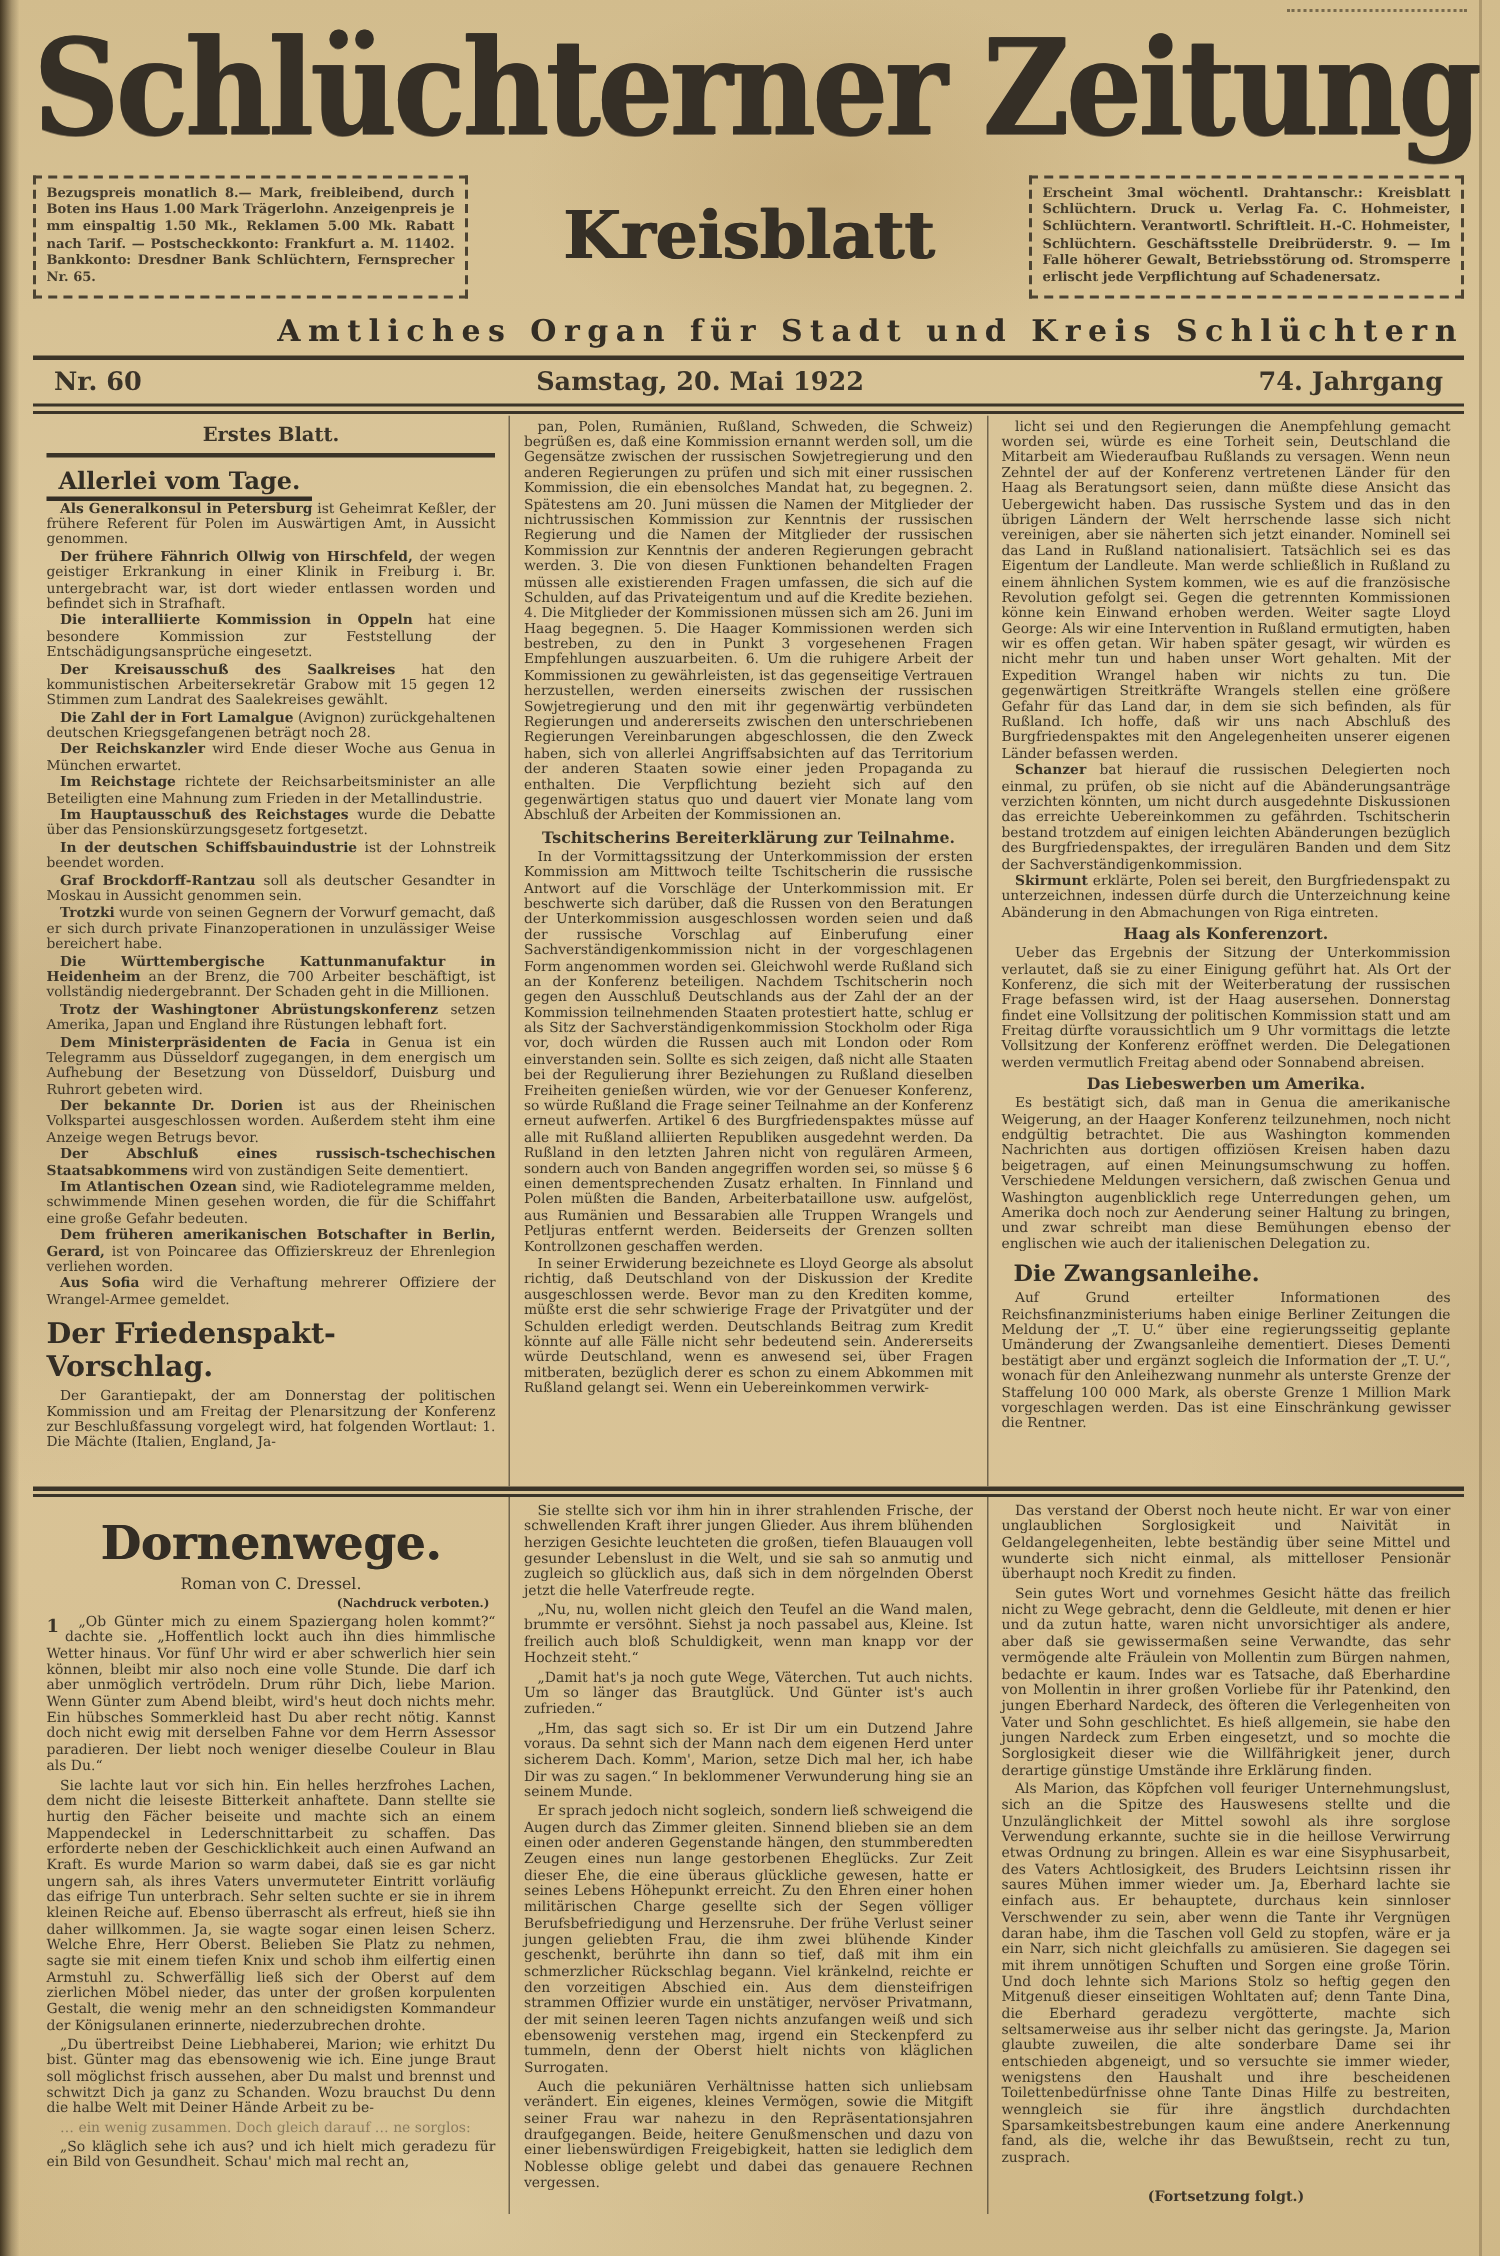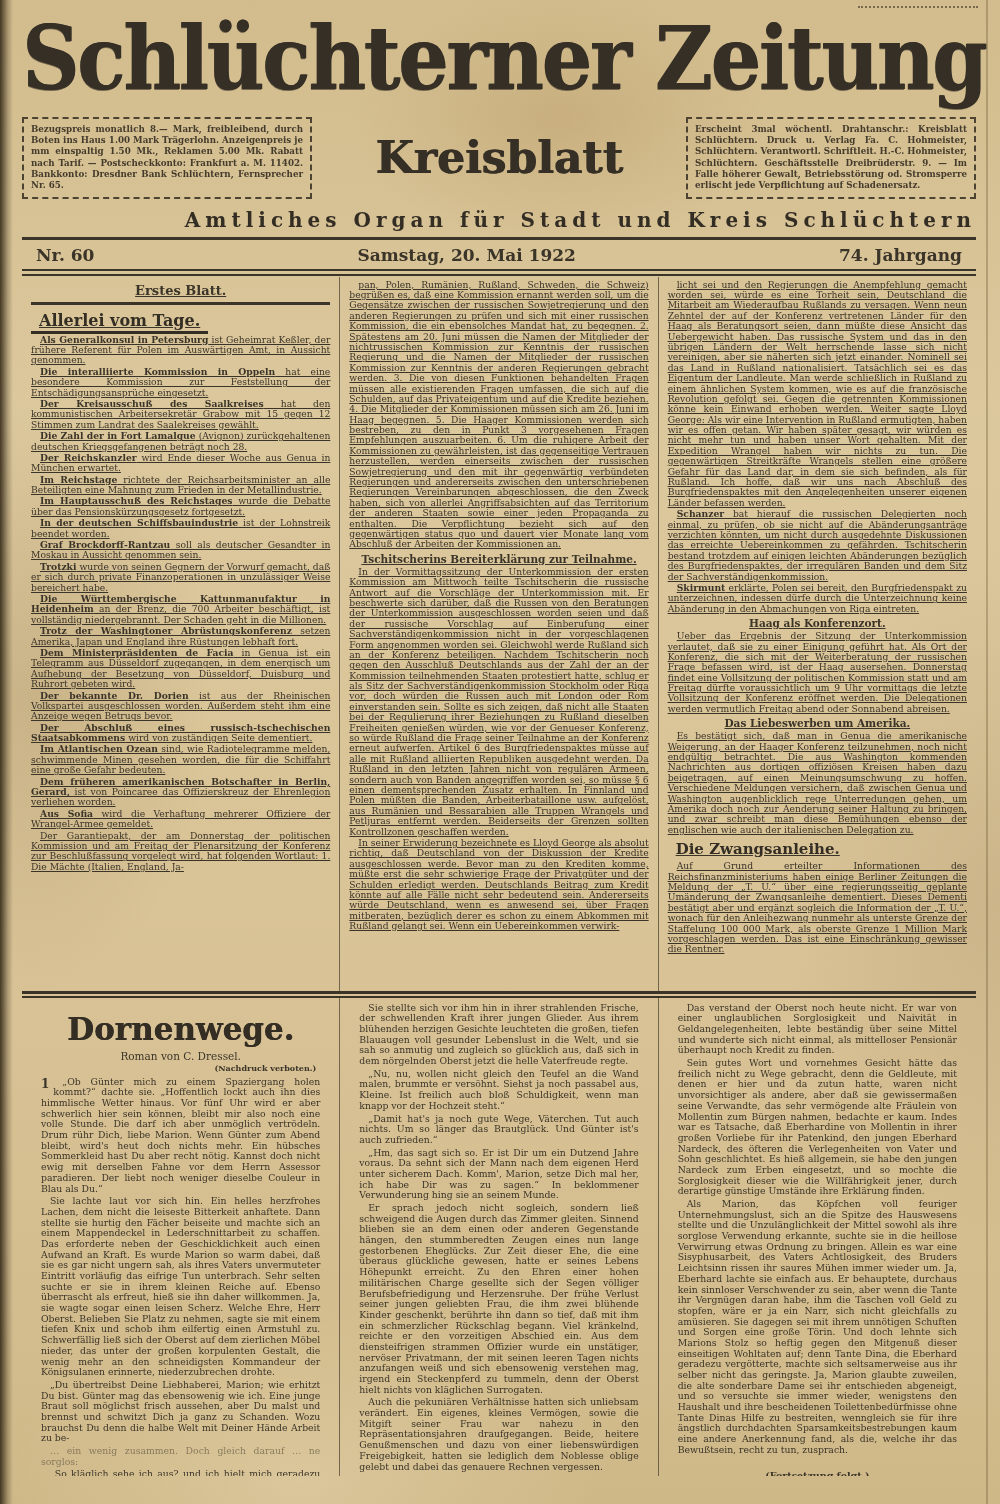--- a/index.html
+++ b/index.html
@@ -32,39 +32,39 @@
     text-align:justify;width:272px;font-weight:bold;color:#443b2c;flex:none;}
   .kreisblatt{flex:1;text-align:center;font-size:44px;font-weight:bold;color:#352f26;
     text-shadow:1px 0 0 #352f26;}
   .organ{text-align:right;font-weight:bold;font-size:20px;letter-spacing:5px;margin-top:9px;color:#332d24;}
   .dateline{display:flex;justify-content:space-between;align-items:baseline;
     border-top:3px solid #3b3428;border-bottom:7px double #3b3428;
     padding:5px 14px 4px;margin-top:5px;font-weight:bold;font-size:17px;}
 
   
   .news{display:flex;height:714px;overflow:hidden;margin-top:1px;}
-  .ncol{flex:1;padding:3px 9px 12px;overflow:hidden;text-decoration:underline;}
+  .ncol{flex:1;padding:3px 9px 12px;overflow:hidden;}
   .ncol + .ncol{border-left:1px solid rgba(58,50,38,.65);}
   .para{margin:0 0 1px;text-indent:9px;text-align:justify;font-size:9.2px;line-height:1.13;}
   .para b{font-weight:700;}
   .para.faded{opacity:.5;}
   .blatt{text-align:center;font-size:13px;font-weight:bold;padding:2px 0 4px;
     border-bottom:3px solid #3b3428;margin:1px 0 6px;}
   .h1{font-size:16px;font-weight:bold;margin:5px 0 5px;color:#332d24;}
   .h1 span{border-bottom:3px solid #332d24;padding:0 8px 1px;}
   .h1.big{font-size:19px;margin:6px 0 4px;}
   .h1.big span{border-bottom:none;padding:0;}
   .h1.mid{font-size:15px;margin:5px 0 3px;}
   .h1.mid span{border-bottom:none;}
   .h2{text-align:center;font-size:10.5px;font-weight:bold;margin:3px 0 2px;}
 
   
   .divider{height:2px;border-top:3px solid #3b3428;border-bottom:2px solid #3b3428;margin:0;}
   .feuil{display:flex;height:478px;overflow:hidden;}
-  .fcol{flex:1;padding:5px 19px 0;overflow:hidden;}
+  .fcol{flex:1;padding:5px 9px 0;overflow:hidden;}
   .fcol + .fcol{border-left:1px solid rgba(58,50,38,.65);}
   .feuil .para{font-size:9.3px;line-height:1.15;margin-bottom:2px;}
   .ftitle{text-align:center;font-size:31px;font-weight:bold;margin:8px 0 3px;color:#332d24;
     text-shadow:.5px 0 0 #332d24;}
   .fbyline{text-align:center;font-size:10.5px;margin-bottom:1px;}
   .fnotice{text-align:right;font-size:8px;font-weight:bold;margin:0 4px 4px;}
   .fmark{float:left;font-weight:bold;font-size:12px;margin-right:4px;}
   .fcont{text-align:center;font-size:9.5px;font-weight:bold;margin-top:14px;}
 </style>
 </head>
@@ -89,37 +89,39 @@
       <span>Samstag, 20. Mai 1922</span>
       <span>74. Jahrgang</span>
     </div>
   </header>
 
   <main class="news">
     <div class="ncol">
         <div class="blatt"><span>Erstes Blatt.</span></div>
         <div class="h1"><span>Allerlei vom Tage.</span></div>
         <p class="para"><b>Als Generalkonsul in Petersburg</b> ist Geheimrat Keßler, der frühere Referent für Polen im Auswärtigen Amt, in Aussicht genommen.</p>
+        <p class="para"><b>Der frühere Fähnrich Ollwig von Hirschfeld,</b> der wegen geistiger Erkrankung in einer Klinik in Freiburg i. Br. untergebracht war, ist dort wieder entlassen worden und befindet sich in Strafhaft.</p>
         <p class="para"><b>Die interalliierte Kommission in Oppeln</b> hat eine besondere Kommission zur Feststellung der Entschädigungsansprüche eingesetzt.</p>
         <p class="para"><b>Der Kreisausschuß des Saalkreises</b> hat den kommunistischen Arbeitersekretär Grabow mit 15 gegen 12 Stimmen zum Landrat des Saalekreises gewählt.</p>
         <p class="para"><b>Die Zahl der in Fort Lamalgue</b> (Avignon) zurückgehaltenen deutschen Kriegsgefangenen beträgt noch 28.</p>
         <p class="para"><b>Der Reichskanzler</b> wird Ende dieser Woche aus Genua in München erwartet.</p>
         <p class="para"><b>Im Reichstage</b> richtete der Reichsarbeitsminister an alle Beteiligten eine Mahnung zum Frieden in der Metallindustrie.</p>
         <p class="para"><b>Im Hauptausschuß des Reichstages</b> wurde die Debatte über das Pensionskürzungsgesetz fortgesetzt.</p>
         <p class="para"><b>In der deutschen Schiffsbauindustrie</b> ist der Lohnstreik beendet worden.</p>
         <p class="para"><b>Graf Brockdorff-Rantzau</b> soll als deutscher Gesandter in Moskau in Aussicht genommen sein.</p>
         <p class="para"><b>Trotzki</b> wurde von seinen Gegnern der Vorwurf gemacht, daß er sich durch private Finanzoperationen in unzulässiger Weise bereichert habe.</p>
         <p class="para"><b>Die Württembergische Kattunmanufaktur in Heidenheim</b> an der Brenz, die 700 Arbeiter beschäftigt, ist vollständig niedergebrannt. Der Schaden geht in die Millionen.</p>
         <p class="para"><b>Trotz der Washingtoner Abrüstungskonferenz</b> setzen Amerika, Japan und England ihre Rüstungen lebhaft fort.</p>
         <p class="para"><b>Dem Ministerpräsidenten de Facia</b> in Genua ist ein Telegramm aus Düsseldorf zugegangen, in dem energisch um Aufhebung der Besetzung von Düsseldorf, Duisburg und Ruhrort gebeten wird.</p>
         <p class="para"><b>Der bekannte Dr. Dorien</b> ist aus der Rheinischen Volkspartei ausgeschlossen worden. Außerdem steht ihm eine Anzeige wegen Betrugs bevor.</p>
         <p class="para"><b>Der Abschluß eines russisch-tschechischen Staatsabkommens</b> wird von zuständigen Seite dementiert.</p>
         <p class="para"><b>Im Atlantischen Ozean</b> sind, wie Radiotelegramme melden, schwimmende Minen gesehen worden, die für die Schiffahrt eine große Gefahr bedeuten.</p>
         <p class="para"><b>Dem früheren amerikanischen Botschafter in Berlin, Gerard,</b> ist von Poincaree das Offizierskreuz der Ehrenlegion verliehen worden.</p>
         <p class="para"><b>Aus Sofia</b> wird die Verhaftung mehrerer Offiziere der Wrangel-Armee gemeldet.</p>
+        <div class="h1 big"><span>Der Friedenspakt-Vorschlag.</span></div>
         <p class="para">Der Garantiepakt, der am Donnerstag der politischen Kommission und am Freitag der Plenarsitzung der Konferenz zur Beschlußfassung vorgelegt wird, hat folgenden Wortlaut: 1. Die Mächte (Italien, England, Ja-</p>
       </div>
     <div class="ncol">
         <p class="para">pan, Polen, Rumänien, Rußland, Schweden, die Schweiz) begrüßen es, daß eine Kommission ernannt werden soll, um die Gegensätze zwischen der russischen Sowjetregierung und den anderen Regierungen zu prüfen und sich mit einer russischen Kommission, die ein ebensolches Mandat hat, zu begegnen. 2. Spätestens am 20. Juni müssen die Namen der Mitglieder der nichtrussischen Kommission zur Kenntnis der russischen Regierung und die Namen der Mitglieder der russischen Kommission zur Kenntnis der anderen Regierungen gebracht werden. 3. Die von diesen Funktionen behandelten Fragen müssen alle existierenden Fragen umfassen, die sich auf die Schulden, auf das Privateigentum und auf die Kredite beziehen. 4. Die Mitglieder der Kommissionen müssen sich am 26. Juni im Haag begegnen. 5. Die Haager Kommissionen werden sich bestreben, zu den in Punkt 3 vorgesehenen Fragen Empfehlungen auszuarbeiten. 6. Um die ruhigere Arbeit der Kommissionen zu gewährleisten, ist das gegenseitige Vertrauen herzustellen, werden einerseits zwischen der russischen Sowjetregierung und den mit ihr gegenwärtig verbündeten Regierungen und andererseits zwischen den unterschriebenen Regierungen Vereinbarungen abgeschlossen, die den Zweck haben, sich von allerlei Angriffsabsichten auf das Territorium der anderen Staaten sowie einer jeden Propaganda zu enthalten. Die Verpflichtung bezieht sich auf den gegenwärtigen status quo und dauert vier Monate lang vom Abschluß der Arbeiten der Kommissionen an.</p>
         <div class="h2"><span>Tschitscherins Bereiterklärung zur Teilnahme.</span></div>
         <p class="para">In der Vormittagssitzung der Unterkommission der ersten Kommission am Mittwoch teilte Tschitscherin die russische Antwort auf die Vorschläge der Unterkommission mit. Er beschwerte sich darüber, daß die Russen von den Beratungen der Unterkommission ausgeschlossen worden seien und daß der russische Vorschlag auf Einberufung einer Sachverständigenkommission nicht in der vorgeschlagenen Form angenommen worden sei. Gleichwohl werde Rußland sich an der Konferenz beteiligen. Nachdem Tschitscherin noch gegen den Ausschluß Deutschlands aus der Zahl der an der Kommission teilnehmenden Staaten protestiert hatte, schlug er als Sitz der Sachverständigenkommission Stockholm oder Riga vor, doch würden die Russen auch mit London oder Rom einverstanden sein. Sollte es sich zeigen, daß nicht alle Staaten bei der Regulierung ihrer Beziehungen zu Rußland dieselben Freiheiten genießen würden, wie vor der Genueser Konferenz, so würde Rußland die Frage seiner Teilnahme an der Konferenz erneut aufwerfen. Artikel 6 des Burgfriedenspaktes müsse auf alle mit Rußland alliierten Republiken ausgedehnt werden. Da Rußland in den letzten Jahren nicht von regulären Armeen, sondern auch von Banden angegriffen worden sei, so müsse § 6 einen dementsprechenden Zusatz erhalten. In Finnland und Polen müßten die Banden, Arbeiterbataillone usw. aufgelöst, aus Rumänien und Bessarabien alle Truppen Wrangels und Petljuras entfernt werden. Beiderseits der Grenzen sollten Kontrollzonen geschaffen werden.</p>
         <p class="para">In seiner Erwiderung bezeichnete es Lloyd George als absolut richtig, daß Deutschland von der Diskussion der Kredite ausgeschlossen werde. Bevor man zu den Krediten komme, müßte erst die sehr schwierige Frage der Privatgüter und der Schulden erledigt werden. Deutschlands Beitrag zum Kredit könnte auf alle Fälle nicht sehr bedeutend sein. Andererseits würde Deutschland, wenn es anwesend sei, über Fragen mitberaten, bezüglich derer es schon zu einem Abkommen mit Rußland gelangt sei. Wenn ein Uebereinkommen verwirk-</p>
       </div>
     <div class="ncol">
         <p class="para">licht sei und den Regierungen die Anempfehlung gemacht worden sei, würde es eine Torheit sein, Deutschland die Mitarbeit am Wiederaufbau Rußlands zu versagen. Wenn neun Zehntel der auf der Konferenz vertretenen Länder für den Haag als Beratungsort seien, dann müßte diese Ansicht das Uebergewicht haben. Das russische System und das in den übrigen Ländern der Welt herrschende lasse sich nicht vereinigen, aber sie näherten sich jetzt einander. Nominell sei das Land in Rußland nationalisiert. Tatsächlich sei es das Eigentum der Landleute. Man werde schließlich in Rußland zu einem ähnlichen System kommen, wie es auf die französische Revolution gefolgt sei. Gegen die getrennten Kommissionen könne kein Einwand erhoben werden. Weiter sagte Lloyd George: Als wir eine Intervention in Rußland ermutigten, haben wir es offen getan. Wir haben später gesagt, wir würden es nicht mehr tun und haben unser Wort gehalten. Mit der Expedition Wrangel haben wir nichts zu tun. Die gegenwärtigen Streitkräfte Wrangels stellen eine größere Gefahr für das Land dar, in dem sie sich befinden, als für Rußland. Ich hoffe, daß wir uns nach Abschluß des Burgfriedenspaktes mit den Angelegenheiten unserer eigenen Länder befassen werden.</p>

